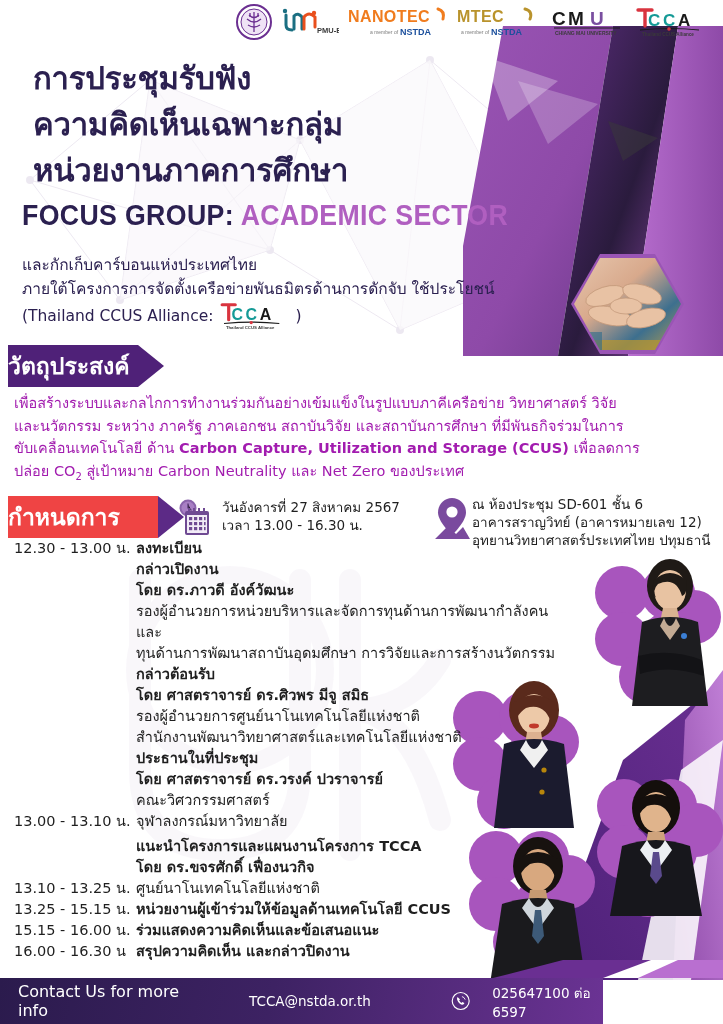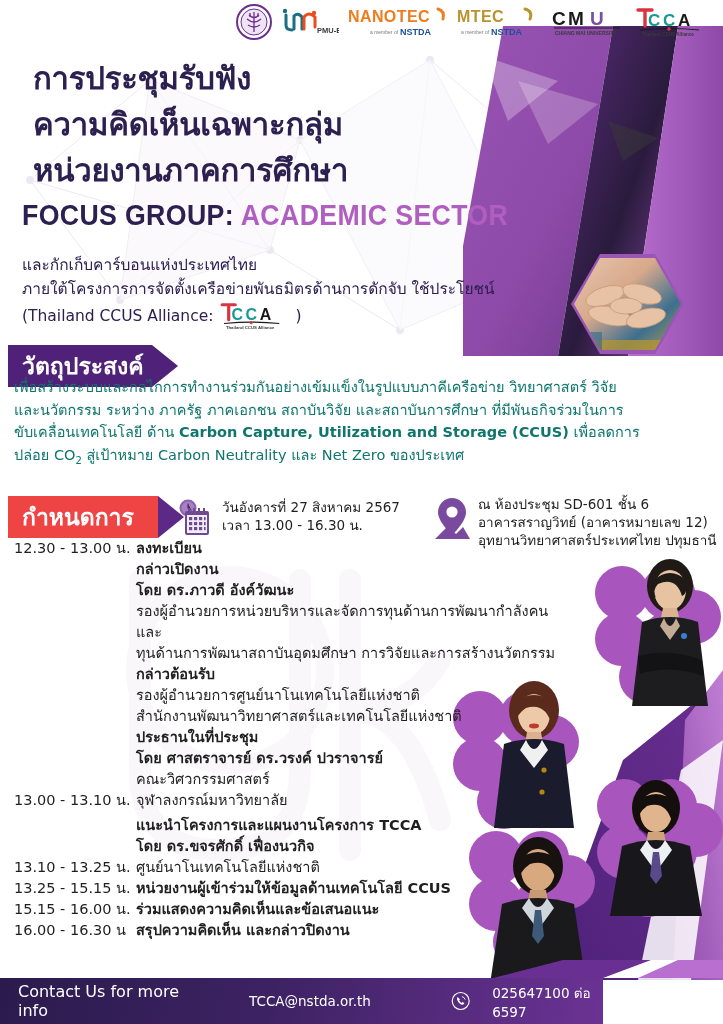--- a/index.html
+++ b/index.html
@@ -114,21 +114,21 @@
     height: 42px;
     z-index: 4;
     display: flex;
     align-items: center;
   }
   .chev .body {
     height: 42px;
     background: #4f2178;
     display: flex;
     align-items: center;
-    padding-left: 14px;
+    padding-left: 0;
     padding-right: 8px;
     box-sizing: border-box;
   }
   .chev .body.alt { background: #ef4444; }
   .chev .tip {
     width: 0; height: 0;
     border-top: 21px solid transparent;
     border-bottom: 21px solid transparent;
     border-left: 26px solid #4f2178;
   }
@@ -140,46 +140,46 @@
     color: #ffffff;
     white-space: nowrap;
   }
   #chev-objective { left: 8px; top: 345px; }
   #chev-agenda { left: 8px; top: 496px; }
   #chev-agenda .body { min-width: 150px; }
 
   
   .objective-text {
     position: absolute;
-    left: 14px; top: 376px;
+    left: 14px; top: 392px;
     width: 700px;
     font-family: "DejaVu Sans", sans-serif;
     font-size: 14.5px;
     line-height: 22.5px;
-    color: #0f766e;
+    color: #a21caf;
     z-index: 4;
   }
   .objective-text b { font-weight: bold; }
   .objective-text sub { font-size: 10px; }
 
   
   .meta-date {
     position: absolute;
     left: 175px; top: 498px;
     display: flex;
     align-items: flex-start;
     gap: 7px;
     z-index: 4;
   }
   .meta-venue {
     position: absolute;
     left: 432px; top: 495px;
     display: flex;
     align-items: flex-start;
-    gap: 6px;
+    gap: 0;
     z-index: 4;
   }
   .meta-lines {
     font-family: "DejaVu Sans", sans-serif;
     font-size: 13.5px;
     line-height: 18px;
     color: #1f1f1f;
   }
 
   
@@ -615,20 +615,21 @@
     </div>
 
     <div class="ag-row">
       <div class="ag-time">13.00 - 13.10 น.</div>
       <div class="ag-body">
         <div class="hl">กล่าวเปิดงาน</div>
         <div class="hl">โดย ดร.ภาวดี อังค์วัฒนะ</div>
         <div class="sub">รองผู้อำนวยการหน่วยบริหารและจัดการทุนด้านการพัฒนากำลังคนและ</div>
         <div class="sub">ทุนด้านการพัฒนาสถาบันอุดมศึกษา การวิจัยและการสร้างนวัตกรรม</div>
         <div class="hl">กล่าวต้อนรับ</div>
+        <div class="hl">โดย ศาสตราจารย์ ดร.ศิวพร มีจู สมิธ</div>
         <div class="sub">รองผู้อำนวยการศูนย์นาโนเทคโนโลยีแห่งชาติ</div>
         <div class="sub">สำนักงานพัฒนาวิทยาศาสตร์และเทคโนโลยีแห่งชาติ</div>
         <div class="hl">ประธานในที่ประชุม</div>
         <div class="hl">โดย ศาสตราจารย์ ดร.วรงค์ ปวราจารย์</div>
         <div class="sub">คณะวิศวกรรมศาสตร์</div>
         <div class="sub">จุฬาลงกรณ์มหาวิทยาลัย</div>
       </div>
     </div>
 
     <div class="ag-row" style="margin-top:4px;">

